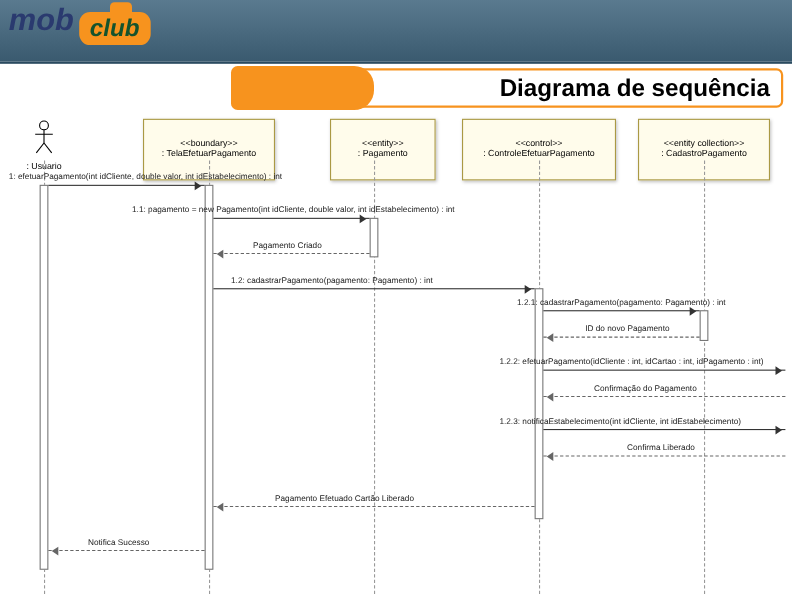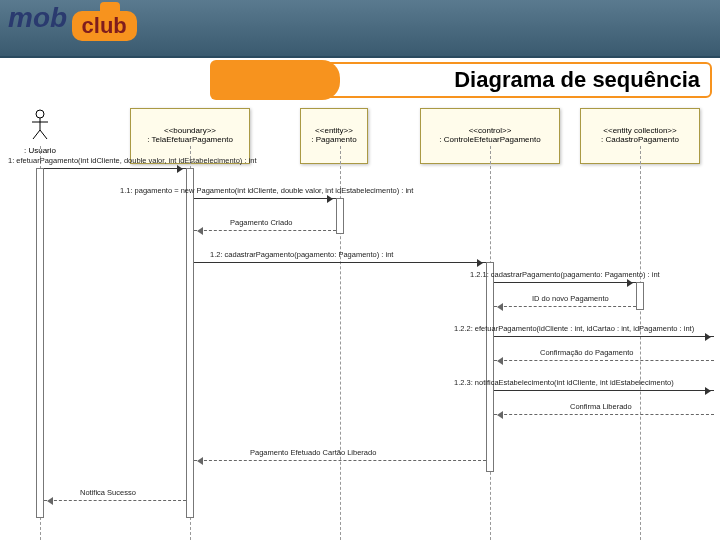--- a/index.html
+++ b/index.html
@@ -29,26 +29,27 @@
   .logo-text1 {
     font-size: 28px;
     font-weight: bold;
     color: #2a3a6f;
     font-style: italic;
     display: inline-block;
   }
   .logo-text2 {
     font-size: 22px;
     font-weight: bold;
-    color: #7f1d1d;
+    color: #14532d;
     background: #f7931e;
     border-radius: 10px;
     padding: 2px 10px;
     display: inline-block;
     transform: translateY(6px);
+    font-style: italic;
   }
   .logo-wifi {
     position: absolute;
     top: 0;
     left: 92px;
     width: 20px;
     height: 20px;
     background: #f7931e;
     border-radius: 4px;
   }
@@ -189,21 +190,21 @@
 
   <div class="participant" style="left:130px; width:120px;">
     <div class="obj-box">
       <div>&lt;&lt;boundary&gt;&gt;</div>
       <div>: TelaEfetuarPagamento</div>
     </div>
   </div>
   <div class="lifeline" style="left:190px;"></div>
   <div class="activation" style="left:190px; top:64px; height:350px;"></div>
 
-  <div class="participant" style="left:300px; width:68px;">
+  <div class="participant" style="left:300px; width:96px;">
     <div class="obj-box">
       <div>&lt;&lt;entity&gt;&gt;</div>
       <div>: Pagamento</div>
     </div>
   </div>
   <div class="lifeline" style="left:340px;"></div>
   <div class="activation" style="left:340px; top:94px; height:36px;"></div>
 
   <div class="participant" style="left:420px; width:140px;">
     <div class="obj-box">

